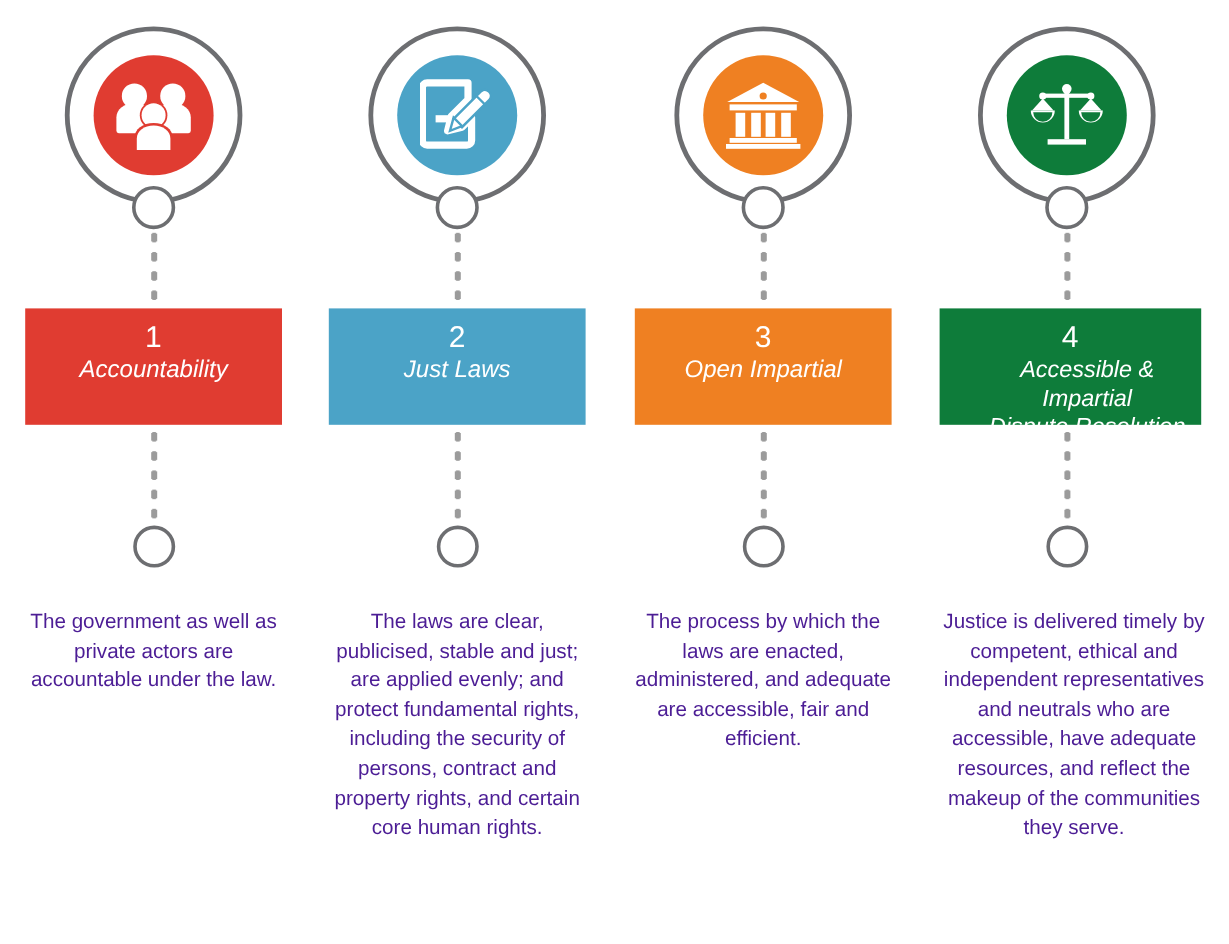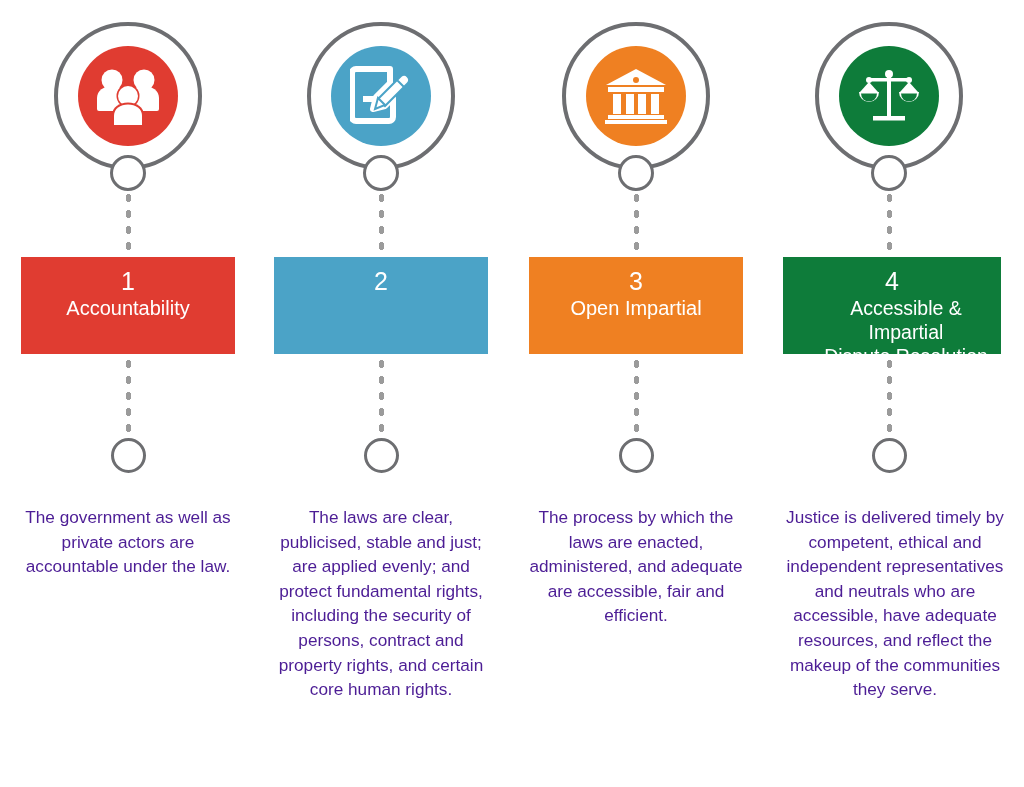--- a/index.html
+++ b/index.html
@@ -97,20 +97,21 @@
   .bar-number {
     font-size: 25px;
     line-height: 30px;
     font-weight: 400;
     letter-spacing: 0.3px;
   }
   .bar-title {
     font-size: 20px;
     line-height: 25px;
     font-weight: 400;
+    font-style: italic;
   }
   .col-3 .bar-title { font-size: 19.5px; line-height: 24px; margin-left: 28px; }
 
   
   .end-circle {
     position: absolute;
     left: 50%;
     top: 438px;
     width: 35px; height: 35px;
     margin-left: -17.5px;
@@ -180,20 +181,21 @@
           <path d="M25 44 l3-11 7 7 z" fill="#ffffff" stroke="#4ba3c7" stroke-width="2"></path>
           <path d="M47 15 L54 22 l4-4 a5 5 0 0 0-7-7 z" fill="#ffffff" stroke="#4ba3c7" stroke-width="2"></path>
         </svg>
       </div>
     </div>
     <div class="node-circle"></div>
     <div class="dotted dotted-top"></div>
 
     <div class="label-bar" id="bar2" style="background: rgb(75, 163, 199);">
       <div class="bar-number">2</div>
+      <div class="bar-title">Just Laws</div>
     </div>
 
     <div class="dotted dotted-bottom"></div>
     <div class="end-circle"></div>
 
     <div class="desc">The laws are clear, publicised, stable and just; are applied evenly; and protect fundamental rights, including the security of persons, contract and property rights, and certain core human rights.</div>
   </div>
 
   <div class="column col-2">
 

